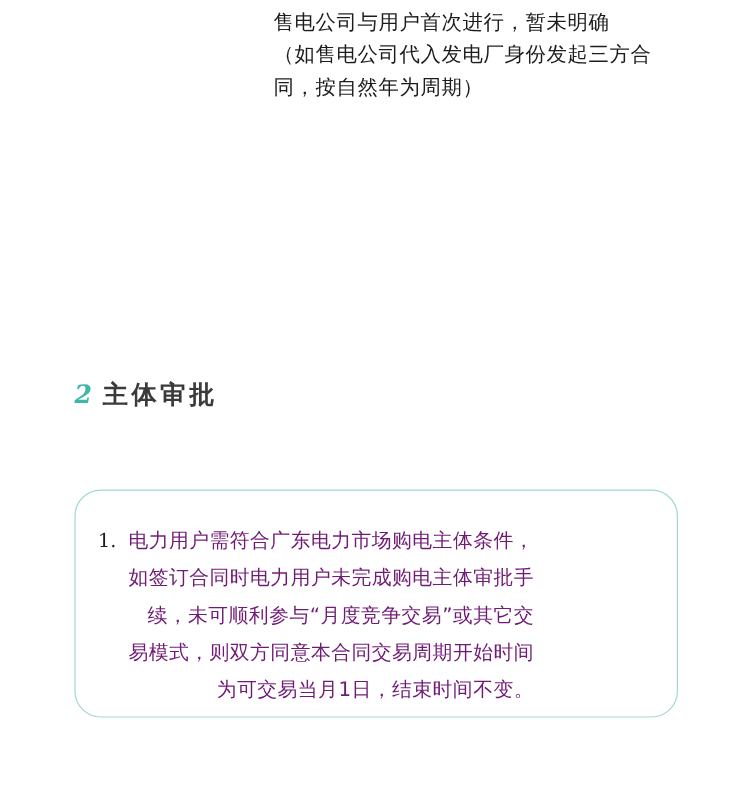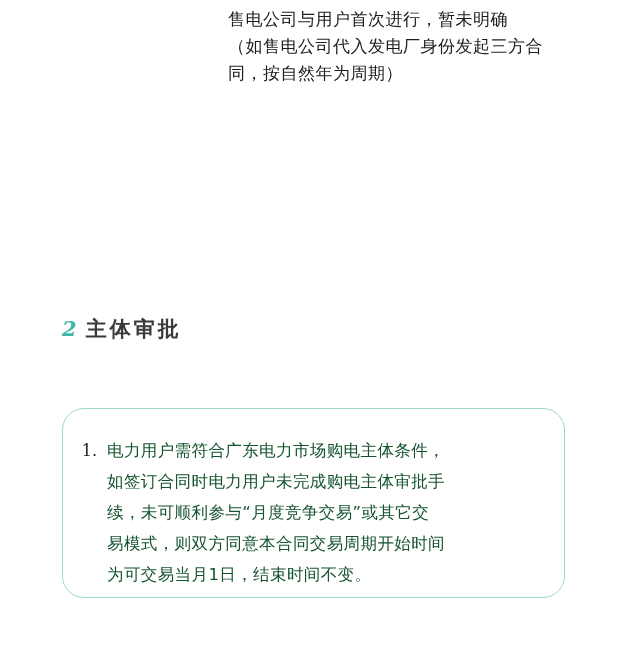--- a/index.html
+++ b/index.html
@@ -87,22 +87,23 @@
     flex: 0 0 30px;
     text-align: right;
     padding-right: 10px;
     box-sizing: border-box;
     font-family: "DejaVu Serif", "Liberation Serif", serif;
   }
   .item-text {
     font-size: 16.5px;
     line-height: 31px;
     letter-spacing: 0.4px;
-    color: #14532d;
+    color: #701a75;
     white-space: pre-wrap;
+    text-align: right;
   }
 </style>
 </head>
 <body>
 
 <div class="page">
 
   <div class="top-block">
     <p>售电公司与用户首次进行，暂未明确
 （如售电公司代入发电厂身份发起三方合

